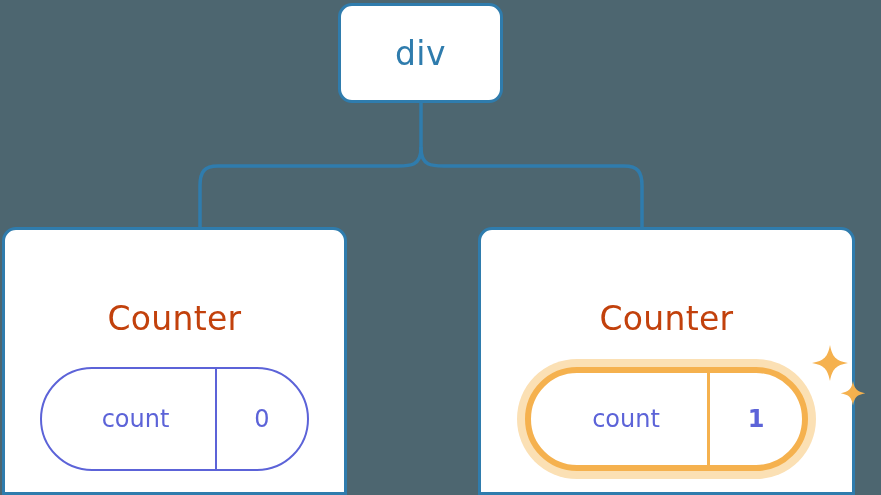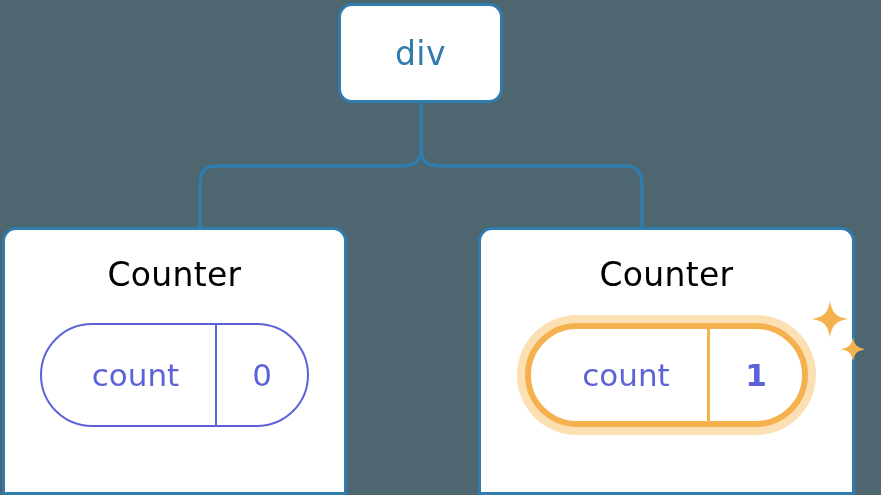--- a/index.html
+++ b/index.html
@@ -72,24 +72,24 @@
   }
   #counter-right {
     left: 478px;
     top: 227px;
     width: 377px;
     height: 268px;
     border-bottom-left-radius: 0;
     border-bottom-right-radius: 0;
   }
   .counter-title {
-    color: #000000;
+    color: #c2410c;
     font-size: 33px;
     line-height: 1;
-    margin-top: 28px;
+    margin-top: 72px;
     letter-spacing: 0.3px;
   }
 
   
   .pill-wrap {
     position: relative;
     margin-top: 32px;
   }
   .pill {
     display: flex;
@@ -100,21 +100,21 @@
     box-sizing: border-box;
     height: 104px;
     overflow: hidden;
   }
   .pill-key,
   .pill-val {
     display: flex;
     align-items: center;
     justify-content: center;
     color: #5c63d8;
-    font-size: 31px;
+    font-size: 24px;
     line-height: 1;
     box-sizing: border-box;
   }
   .pill-key {
     width: 173px;
     padding-left: 14px;
   }
   .pill-val {
     width: 92px;
     border-left: 2px solid #5c63d8;

